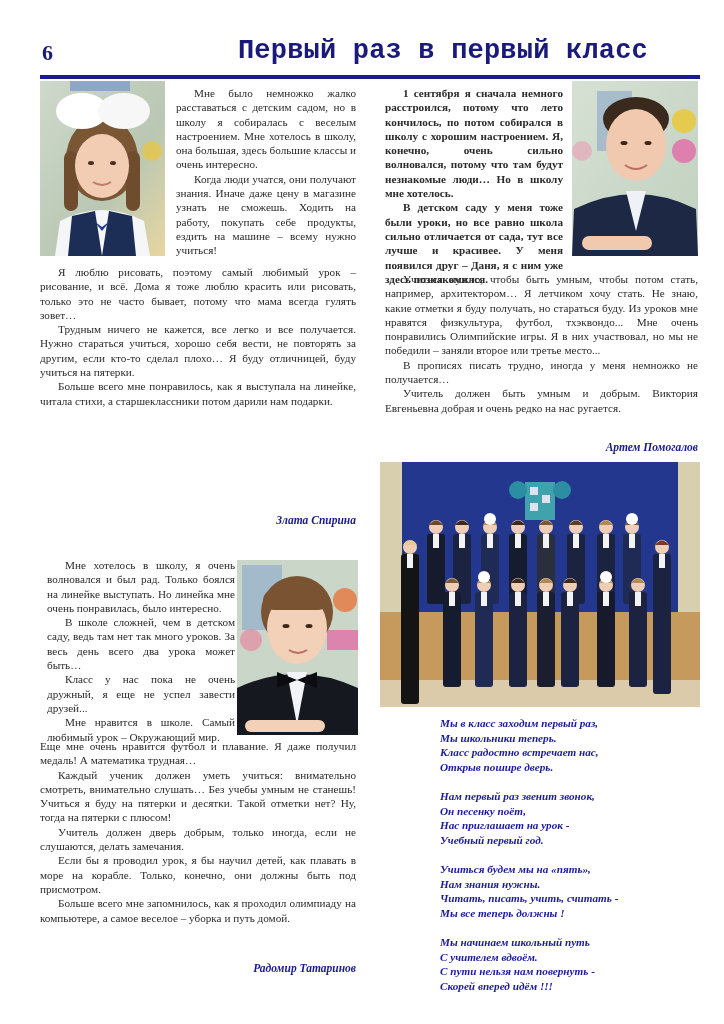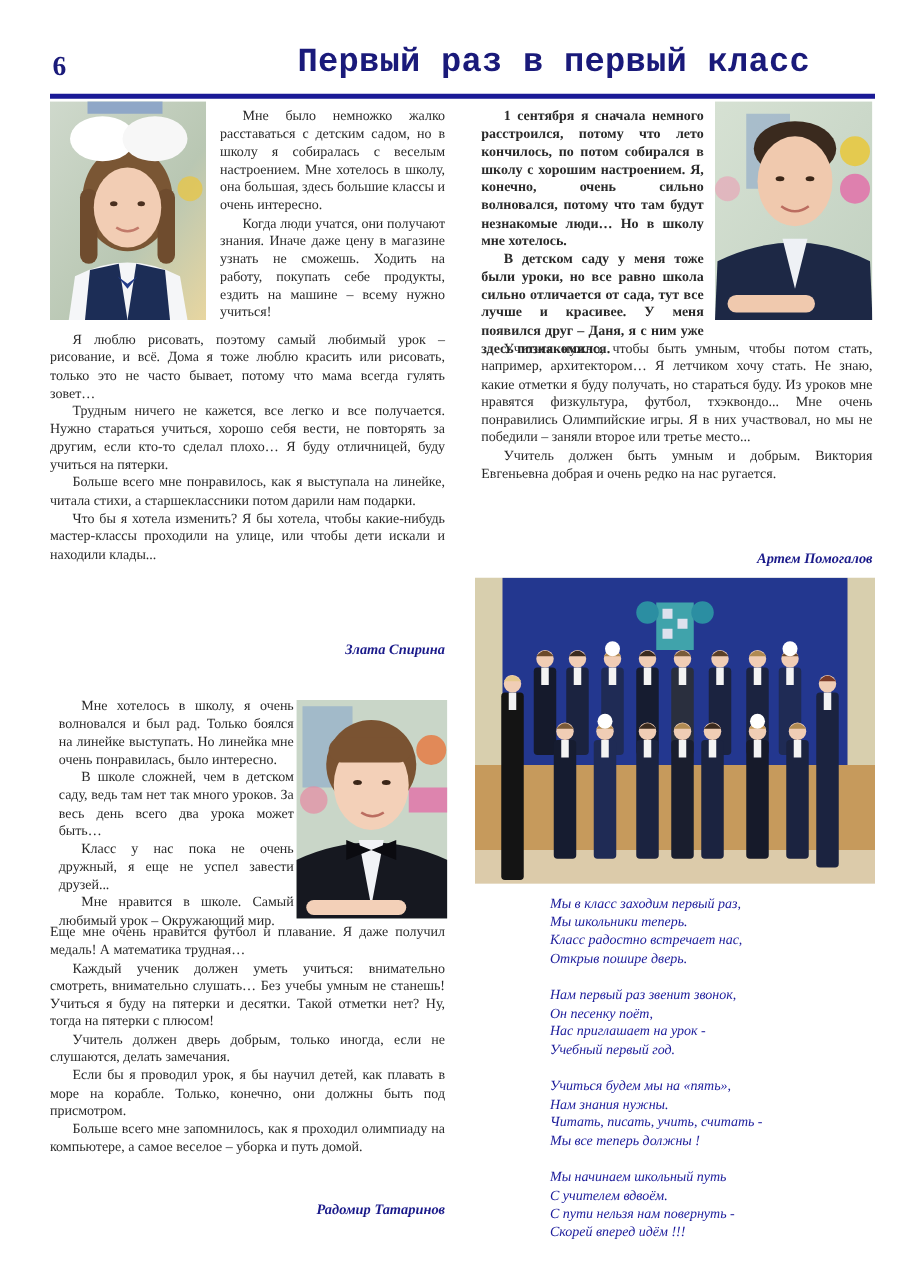--- a/index.html
+++ b/index.html
@@ -8,21 +8,21 @@
   .page-num { position:absolute; left:42px; top:40px; font-size:22px; font-weight:bold;
               color:#1a1a7a; font-family:"Liberation Serif", serif; }
   .title { position:absolute; left:0; width:648px; top:36px; text-align:right; font-size:27px;
            font-weight:bold; color:#1a1a7a; font-family:Liberation Mono, monospace; letter-spacing:0.2px;
            padding-left:20px; box-sizing:border-box; }
   .rule { position:absolute; left:40px; top:75px; width:660px; height:4px; background:#1a1a96; }
   .photo { position:absolute; overflow:hidden; }
   .txt { position:absolute; font-size:11.2px; line-height:14.3px; text-align:justify; color:#2a2a2a; }
   .txt p { margin:0; text-indent:18px; }
   .sig { position:absolute; font-style:italic; font-weight:bold; font-size:11.5px; color:#1a1a8a; text-align:right; }
-  .poem { position:absolute; left:440px; font-style:italic; font-weight:normal; font-size:11.2px;
+  .poem { position:absolute; left:440px; font-style:italic; font-weight:bold; font-size:11.2px;
           line-height:14.6px; color:#1a1a9a; }
   .poem .stanza { margin-bottom:14.6px; }
   .poem .line { display:block; white-space:nowrap; }
 </style>
 </head>
 <body>
 
 <div class="page-num">6</div>
 <div class="title">Первый раз в первый класс</div>
 <div class="rule"></div>
@@ -60,21 +60,20 @@
 </div>
 
 <div class="txt" style="left:176px;top:86px;width:180px;">
   <p>Мне было немножко жалко расставаться с детским садом, но в школу я собиралась с веселым настроением. Мне хотелось в школу, она большая, здесь большие классы и очень интересно.</p>
   <p>Когда люди учатся, они получают знания. Иначе даже цену в магазине узнать не сможешь. Ходить на работу, покупать себе продукты, ездить на машине – всему нужно учиться!</p>
 </div>
 <div class="txt" style="left:40px;top:265px;width:316px;">
   <p>Я люблю рисовать, поэтому самый любимый урок – рисование, и всё. Дома я тоже люблю красить или рисовать, только это не часто бывает, потому что мама всегда гулять зовет…</p>
   <p>Трудным ничего не кажется, все легко и все получается. Нужно стараться учиться, хорошо себя вести, не повторять за другим, если кто-то сделал плохо… Я буду отличницей, буду учиться на пятерки.</p>
   <p>Больше всего мне понравилось, как я выступала на линейке, читала стихи, а старшеклассники потом дарили нам подарки.</p>
-  <p>Что бы я хотела изменить? Я бы хотела, чтобы какие-нибудь мастер-классы проходили на улице, или чтобы дети искали и находили клады...</p>
 </div>
 <div class="sig" style="left:200px;top:514px;width:156px;">Злата Спирина</div>
 
 <div class="txt" style="left:385px;top:86px;width:178px;font-weight:bold;">
   <p>1 сентября я сначала немного расстроился, потому что лето кончилось, по потом собирался в школу с хорошим настроением. Я, конечно, очень сильно волновался, потому что там будут незнакомые люди… Но в школу мне хотелось.</p>
   <p>В детском саду у меня тоже были уроки, но все равно школа сильно отличается от сада, тут все лучше и красивее. У меня появился друг – Даня, я с ним уже здесь познакомился.</p>
 </div>
 <div class="photo" style="left:572px;top:81px;width:126px;height:175px;">
   <svg width="126" height="175" viewBox="0 0 126 175">
     <defs>
@@ -96,20 +95,21 @@
     <ellipse cx="76" cy="62" rx="3.5" ry="2" fill="#3b2618"></ellipse>
     <path d="M53 84 Q64 92 75 84" stroke="#bb6d60" stroke-width="2" fill="none"></path>
 
     <path d="M0 175 L2 128 Q64 98 124 128 L126 175 Z" fill="#1d2845"></path>
     <path d="M54 110 L64 150 L74 110 Z" fill="#eef1f5"></path>
     <rect x="10" y="155" width="70" height="14" rx="7" fill="#f0c9ae"></rect>
   </svg>
 </div>
 <div class="txt" style="left:385px;top:272px;width:313px;">
   <p>Учиться нужно, чтобы быть умным, чтобы потом стать, например, архитектором… Я летчиком хочу стать. Не знаю, какие отметки я буду получать, но стараться буду. Из уроков мне нравятся физкультура, футбол, тхэквондо... Мне очень понравились Олимпийские игры. Я в них участвовал, но мы не победили – заняли второе или третье место...</p>
+  <p>В прописях писать трудно, иногда у меня немножко не получается…</p>
   <p>Учитель должен быть умным и добрым. Виктория Евгеньевна добрая и очень редко на нас ругается.</p>
 </div>
 <div class="sig" style="left:540px;top:441px;width:158px;">Артем Помогалов</div>
 
 <div class="photo" style="left:380px;top:462px;width:320px;height:245px;">
   <svg id="class-svg" width="320" height="245" viewBox="0 0 320 245">
     <rect width="320" height="245" fill="#d9c9a8"></rect>
     <rect x="0" y="0" width="22" height="150" fill="#d8cfae"></rect>
     <rect x="298" y="0" width="22" height="150" fill="#d8cfae"></rect>
     <rect x="22" y="0" width="276" height="150" fill="#23378f"></rect>

